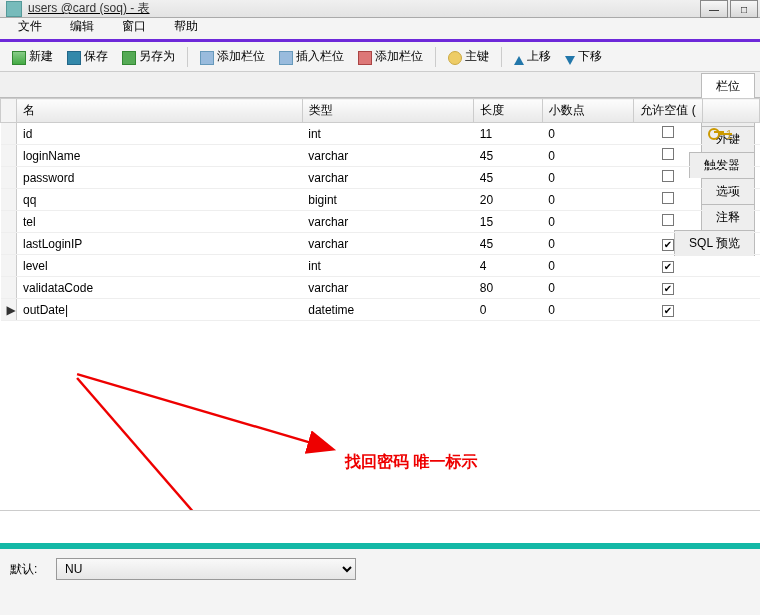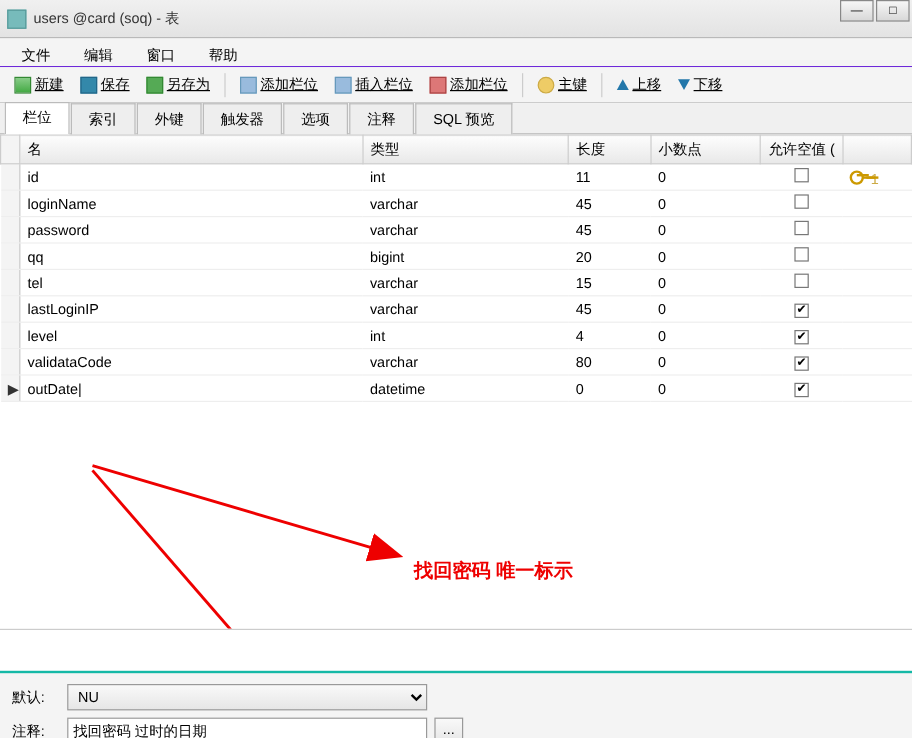--- a/index.html
+++ b/index.html
@@ -1,47 +1,47 @@
 <!DOCTYPE html>
 <html><head>
 <meta charset="utf-8">
 <style>
 * { margin: 0; padding: 0; box-sizing: border-box; }
 body { font-family: "Microsoft YaHei", Tahoma, sans-serif; font-size: 12px; background: #fff; color: #000; width: 760px; height: 615px; overflow: hidden; position: relative; }
 
 
-.titlebar { height: 32px; background: linear-gradient(#f0f0f0,#e3e3e3); border-bottom: 1px solid #aaa; display: flex; align-items: center; padding: 0 6px; }
+.titlebar { height: 18px; background: linear-gradient(#f0f0f0,#e3e3e3); border-bottom: 1px solid #aaa; display: flex; align-items: center; padding: 0 6px; text-decoration: underline; }
 .titlebar .appicon { width: 16px; height: 16px; background: #7bb; border: 1px solid #599; margin-right: 6px; }
 .titlebar .title { flex: 1; color: #333; }
 .winctrls { position: absolute; right: 2px; top: 0; display: flex; }
 .winctrls .btn { width: 28px; height: 18px; background: linear-gradient(#f7f7f7,#d8d8d8); border: 1px solid #888; margin-left: 2px; display: flex; align-items: center; justify-content: center; font-size: 10px; }
 
 
-.menubar { height: 24px; background: #f4f4f4; border-bottom: 1px solid #6d28d9; display: flex; align-items: flex-end; padding: 0 4px; }
+.menubar { height: 24px; background: #f4f4f4; border-bottom: 3px solid #6d28d9; display: flex; align-items: flex-start; padding: 0 4px; }
 .menubar .item { padding: 0 14px; cursor: default; }
 
 
 .toolbar { height: 30px; background: #f4f4f4; border-bottom: 1px solid #ccc; display: flex; align-items: center; padding: 0 6px; gap: 2px; }
-.toolbar .tbtn { display: flex; align-items: center; padding: 2px 6px; cursor: default; gap: 3px; text-decoration: underline; }
+.toolbar .tbtn { display: flex; align-items: flex-end; padding: 2px 6px; cursor: default; gap: 3px; }
 .toolbar .sep { width: 1px; height: 20px; background: #ccc; margin: 0 4px; }
 .icon { width: 14px; height: 14px; display: inline-block; }
 .icon-plus { background: linear-gradient(#8c8,#4a4); border: 1px solid #383; }
 .icon-disk { background: #38a; border: 1px solid #268; }
 .icon-saveas { background: #5a5; border: 1px solid #383; }
 .icon-col { background: #9bd; border: 1px solid #69b; }
 .icon-del { background: #d77; border: 1px solid #a44; }
 .icon-key { background: #ec6; border: 1px solid #ca4; border-radius: 50%; }
 .icon-up { width: 0; height: 0; border-left: 5px solid transparent; border-right: 5px solid transparent; border-bottom: 9px solid #27a; }
 .icon-down { width: 0; height: 0; border-left: 5px solid transparent; border-right: 5px solid transparent; border-top: 9px solid #27a; }
 .icon-key2 { position: relative; }
 .icon-key2::before { content:''; position:absolute; width:8px; height:8px; border:2px solid #c90; border-radius:50%; left:0; top:3px;}
 .icon-key2::after { content:''; position:absolute; width:10px; height:2px; background:#c90; left:6px; top:6px; box-shadow: 8px 2px 0 0 #c90, 5px 2px 0 0 #c90;}
 
 
-.tabs { height: 26px; background: #f0f0f0; border-bottom: 1px solid #bbb; display: flex; align-items: flex-end; padding: 0 4px; }
+.tabs { height: 26px; background: #f0f0f0; border-bottom: 1px solid #bbb; display: flex; align-items: flex-end; padding: 0 4px; flex-direction: column; }
 .tabs .tab { padding: 4px 14px; border: 1px solid #bbb; border-bottom: none; background: #eee; margin-right: 1px; position: relative; top: 1px; cursor: default;}
 .tabs .tab.active { background: #fff; border-bottom: 1px solid #fff; }
 
 
 .table-wrap { height: 413px; overflow: hidden; border-bottom: 1px solid #ccc; position: relative;}
 table { width: 100%; border-collapse: collapse; table-layout: fixed;}
 th { background: linear-gradient(#fdfdfd,#e8e8e8); border: 1px solid #ccc; padding: 3px 6px; text-align: left; font-weight: normal; height: 22px;}
 td { border-bottom: 1px solid #eee; padding: 2px 6px; height: 22px; }
 .col-marker { width: 14px; }
 .col-name { width: 250px; }
@@ -56,21 +56,21 @@
 .chk.checked::after { content:'✔'; color:#000; font-size:10px;}
 .highlight td.col-name span { outline: 1px solid #e00; outline-offset: 1px; padding-right:8px;}
 .keycell { color:#ca4;}
 
 
 .overlay { position:absolute; inset:0; pointer-events:none;margin-top:11px; }
 .ann-text { position:absolute; color:#e00; font-size:16px; font-weight:bold;}
 svg.arrows { position:absolute; inset:0; width:100%; height:100%;}
 
 
-.bottom { position:absolute; bottom:0; left:0; right:0; height:56px; background:#f4f4f4; border-top:2px solid #14b8a6; padding:6px 10px;}
+.bottom { position:absolute; bottom:0; left:0; right:0; height:72px; background:#f4f4f4; border-top:6px solid #14b8a6; padding:6px 10px;}
 .bottom .row { display:flex; align-items:center; height:28px; gap:6px;}
 .bottom label { width:40px;}
 .bottom select, .bottom input[type=text] { width:300px; height:22px; border:1px solid #999; background:#fff; padding:0 4px; font-family:inherit; font-size:12px;}
 .bottom select { background:linear-gradient(#f9f9f9,#e6e6e6); }
 .bottom .dots { width:24px; height:22px; border:1px solid #999; background:linear-gradient(#f9f9f9,#e6e6e6); text-align:center; line-height:18px; cursor:default;}
 </style>
 </head>
 <body>
 
 <div class="titlebar">
@@ -251,18 +251,13 @@
     </svg>
     <span class="ann-text" style="left:345px; top:343px;">找回密码 唯一标示</span>
   </div>
 </div>
 
 <div class="bottom">
   <div class="row">
     <label>默认:</label>
     <select><option>NU</option></select>
   </div>
-  <div class="row">
-    <label>注释:</label>
-    <input type="text" value="找回密码 过时的日期" style="">
-    <span class="dots">...</span>
-  </div>
 </div>
 
 </body></html>

